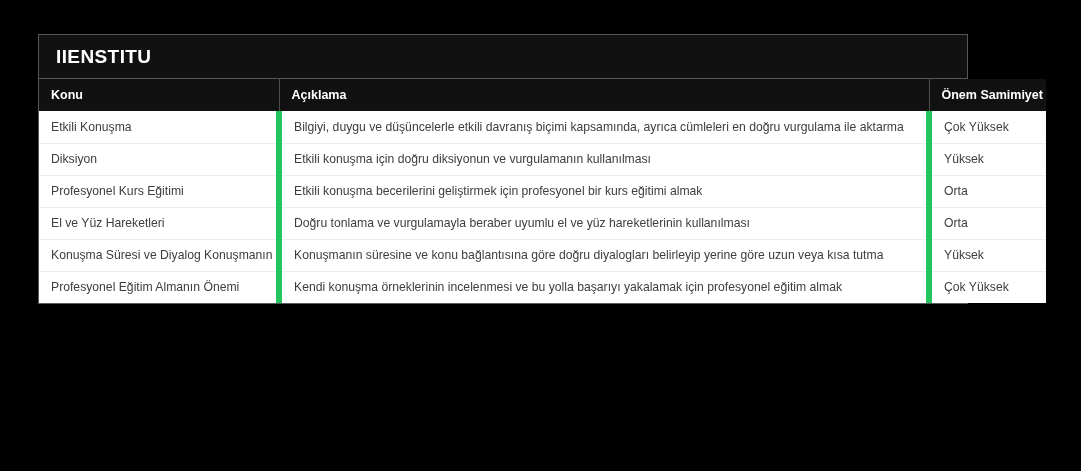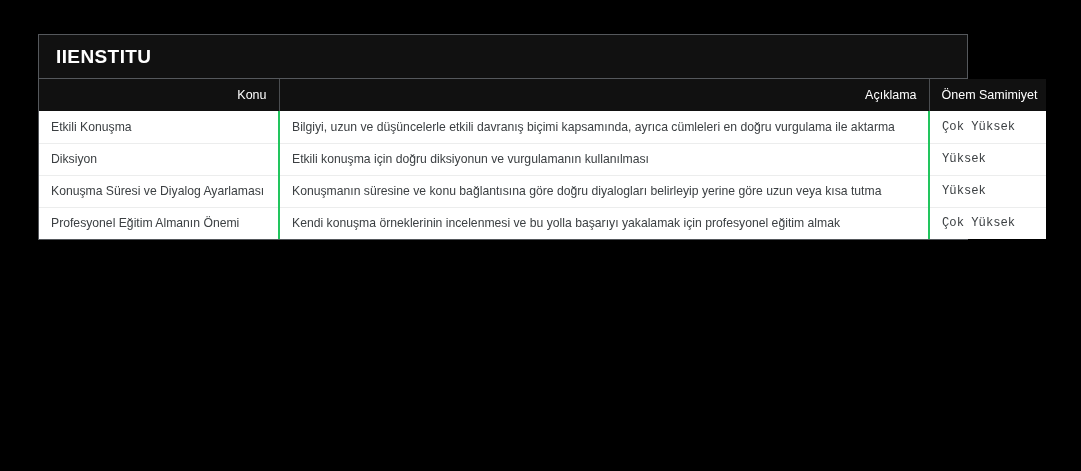--- a/index.html
+++ b/index.html
@@ -53,51 +53,50 @@
   table.data-table {
     border-collapse: collapse;
     width: 100%;
     table-layout: fixed;
   }
 
   table.data-table thead th {
     background: #111111;
     color: #ffffff;
     font-size: 12.5px;
-    font-weight: normal;
-    text-align: right;
+    font-weight: bold;
+    text-align: left;
     padding: 9px 12px 9px 12px;
     height: 31px;
     box-sizing: border-box;
     border-right: 1px solid #4a4d50;
     vertical-align: middle;
     white-space: nowrap;
     overflow: hidden;
   }
   table.data-table thead th:last-child {
     border-right: none;
   }
 
   table.data-table tbody td {
     font-size: 12.2px;
     color: #3c4043;
     background: #ffffff;
     padding: 8px 12px 8px 12px;
     height: 32px;
     box-sizing: border-box;
     border-top: 1px solid #eceded;
-    border-right: 2px solid #22c55e;
+    border-right: 6px solid #22c55e;
     vertical-align: middle;
     white-space: nowrap;
     overflow: hidden;
     text-overflow: clip;
   }
   table.data-table tbody td:last-child {
     border-right: none;
-    font-family: Liberation Mono, monospace;
   }
   table.data-table tbody tr:first-child td {
     border-top: none;
   }
 
   .col-topic   { width: 240px; }
   .col-desc    { width: 650px; }
   .col-level   { width: 117px; }
 </style>
 </head>
@@ -120,30 +119,40 @@
       <thead>
         <tr>
           <th>Konu</th>
           <th>Açıklama</th>
           <th>Önem Samimiyet</th>
         </tr>
       </thead>
       <tbody>
         <tr>
           <td>Etkili Konuşma</td>
-          <td>Bilgiyi, uzun ve düşüncelerle etkili davranış biçimi kapsamında, ayrıca cümleleri en doğru vurgulama ile aktarma</td>
+          <td>Bilgiyi, duygu ve düşüncelerle etkili davranış biçimi kapsamında, ayrıca cümleleri en doğru vurgulama ile aktarma</td>
           <td>Çok Yüksek</td>
         </tr>
         <tr>
           <td>Diksiyon</td>
           <td>Etkili konuşma için doğru diksiyonun ve vurgulamanın kullanılması</td>
           <td>Yüksek</td>
         </tr>
         <tr>
-          <td>Konuşma Süresi ve Diyalog Ayarlaması</td>
+          <td>Profesyonel Kurs Eğitimi</td>
+          <td>Etkili konuşma becerilerini geliştirmek için profesyonel bir kurs eğitimi almak</td>
+          <td>Orta</td>
+        </tr>
+        <tr>
+          <td>El ve Yüz Hareketleri</td>
+          <td>Doğru tonlama ve vurgulamayla beraber uyumlu el ve yüz hareketlerinin kullanılması</td>
+          <td>Orta</td>
+        </tr>
+        <tr>
+          <td>Konuşma Süresi ve Diyalog Konuşmanın</td>
           <td>Konuşmanın süresine ve konu bağlantısına göre doğru diyalogları belirleyip yerine göre uzun veya kısa tutma</td>
           <td>Yüksek</td>
         </tr>
         <tr>
           <td>Profesyonel Eğitim Almanın Önemi</td>
           <td>Kendi konuşma örneklerinin incelenmesi ve bu yolla başarıyı yakalamak için profesyonel eğitim almak</td>
           <td>Çok Yüksek</td>
         </tr>
       </tbody>
     </table>

